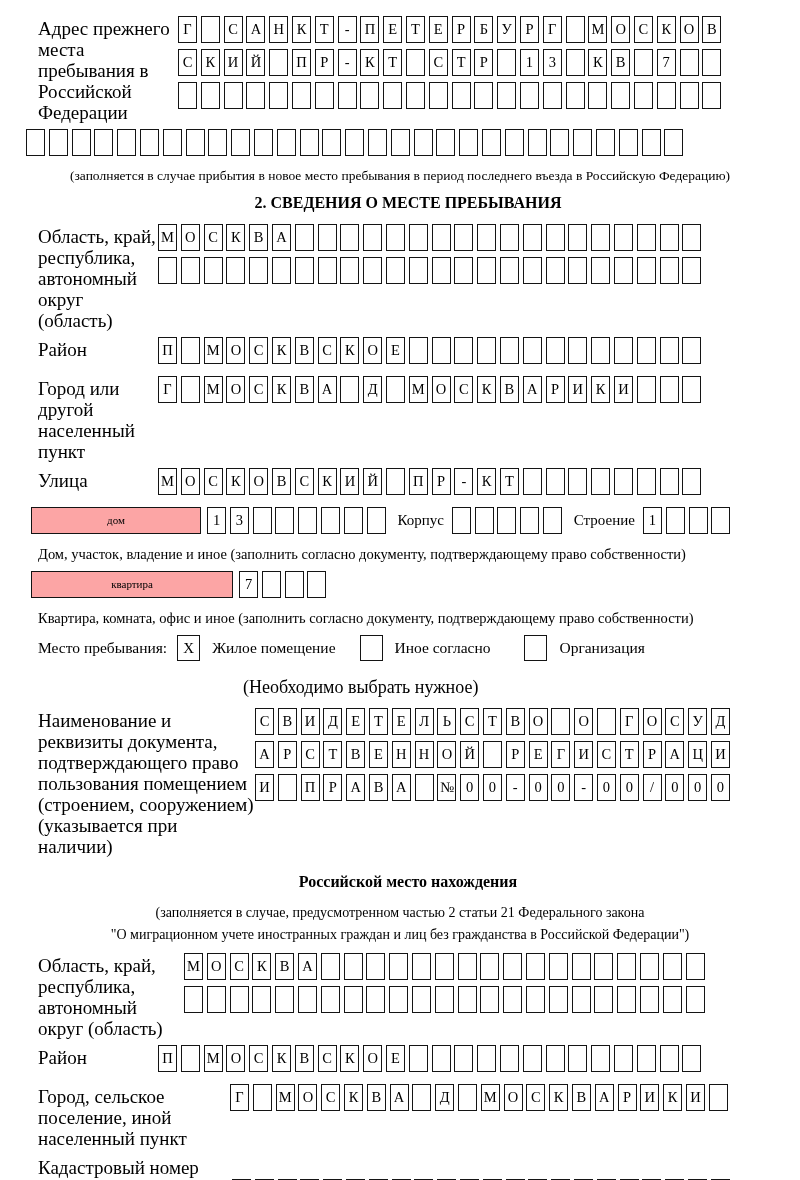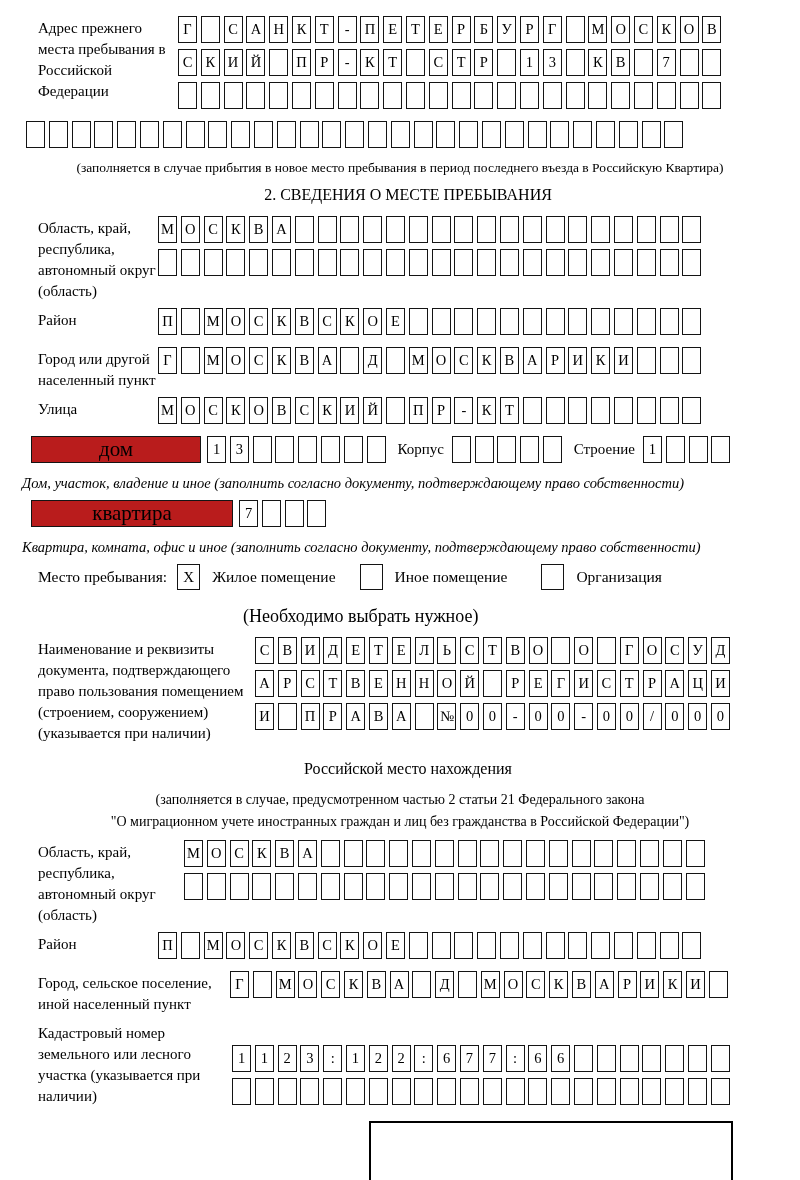--- a/index.html
+++ b/index.html
@@ -3,36 +3,36 @@
 <meta charset="utf-8">
 <style>
   html,body{margin:0;padding:0;background:#fff;}
   .page{
     position:relative;width:800px;height:1180px;overflow:hidden;
     background:#fff;color:#000;
     font-family:"Liberation Serif","DejaVu Serif",serif;
   }
   .title{text-align:right;padding:20px 56px 0 0;font-size:15.5px;}
   .frow{display:flex;align-items:flex-start;margin:0 0 6px 38px;}
-  .flabel{font-size:15px;line-height:21px;flex:none;padding-top:2px;}
+  .flabel{font-size:19px;line-height:21px;flex:none;padding-top:2px;}
   .cellrows{flex:none;}
   .cells{display:flex;flex-wrap:nowrap;flex:none;margin-bottom:6px;}
   .cell{
     width:17px;height:25px;border:1.6px solid #141414;margin-right:3.8px;
     font-size:14.5px;line-height:25px;text-align:center;flex:none;
     background:#fff;
   }
   .note-center{text-align:center;font-size:13.5px;margin:4px 0 10px 0;}
-  .heading{text-align:center;font-weight:normal;font-size:16px;margin:10px 0 12px 16px;}
+  .heading{text-align:center;font-weight:bold;font-size:16px;margin:10px 0 12px 16px;}
   .labelbox{
     border:1.6px solid #141414;height:25px;line-height:25px;text-align:center;
-    font-size:21px;flex:none;background:#b91c1c;
+    font-size:11px;flex:none;background:#fca5a5;
   }
   .inline-label{font-size:15px;line-height:27px;flex:none;padding:0 8px;}
-  .note-left{font-size:14.5px;margin:2px 0 8px 22px;font-style:italic;}
+  .note-left{font-size:14.5px;margin:2px 0 8px 38px;}
   .chk{
     width:21px;height:24px;border:1.6px solid #141414;flex:none;
     font-size:15px;line-height:24px;text-align:center;background:#fff;
   }
   .mesto-row{display:flex;align-items:center;margin:8px 0 16px 38px;font-size:15.5px;}
   .mesto-row .opt-label{margin:0 0 0 12px;}
   .small-note{font-size:18px;margin:2px 0 10px 243px;}
   .fact-note{text-align:center;font-size:14px;line-height:20px;margin:0 0 2px 0;}
   .stamp-box{
     width:360px;height:170px;border:2px solid #000;margin:10px 0 0 369px;background:#fff;
@@ -154,21 +154,21 @@
         <div class="cell"></div>
         <div class="cell"></div>
         <div class="cell"></div>
         <div class="cell"></div>
         <div class="cell"></div>
         <div class="cell"></div>
         <div class="cell"></div>
         <div class="cell"></div>
       </div>
   </div>
-  <div class="note-center">(заполняется в случае прибытия в новое место пребывания в период последнего въезда в Российскую Квартира)</div>
+  <div class="note-center">(заполняется в случае прибытия в новое место пребывания в период последнего въезда в Российскую Федерацию)</div>
 
   <div class="heading">2. СВЕДЕНИЯ О МЕСТЕ ПРЕБЫВАНИЯ</div>
 
   <div class="frow">
     <div class="flabel" style="width:120px;">Область, край, республика, автономный округ (область)</div>
     <div class="cellrows">
       <div class="cells">
           <div class="cell">М</div>
           <div class="cell">О</div>
           <div class="cell">С</div>
@@ -356,21 +356,21 @@
   </div>
   <div class="note-left">Квартира, комната, офис и иное (заполнить согласно документу, подтверждающему право собственности)</div>
 
   <div class="mesto-row">
     <span>Место пребывания:</span>
     <span style="width:10px;flex:none;"></span>
     <div class="chk">X</div>
     <span class="opt-label">Жилое помещение</span>
     <span style="width:24px;flex:none;"></span>
     <div class="chk"></div>
-    <span class="opt-label">Иное помещение</span>
+    <span class="opt-label">Иное согласно</span>
     <span style="width:34px;flex:none;"></span>
     <div class="chk"></div>
     <span class="opt-label">Организация</span>
   </div>
   <div class="small-note">(Необходимо выбрать нужное)</div>
 
   <div class="frow">
     <div class="flabel" style="width:217px;">Наименование и реквизиты документа, подтверждающего право пользования помещением (строением, сооружением) (указывается при наличии)</div>
     <div class="cellrows">
       <div class="cells">

